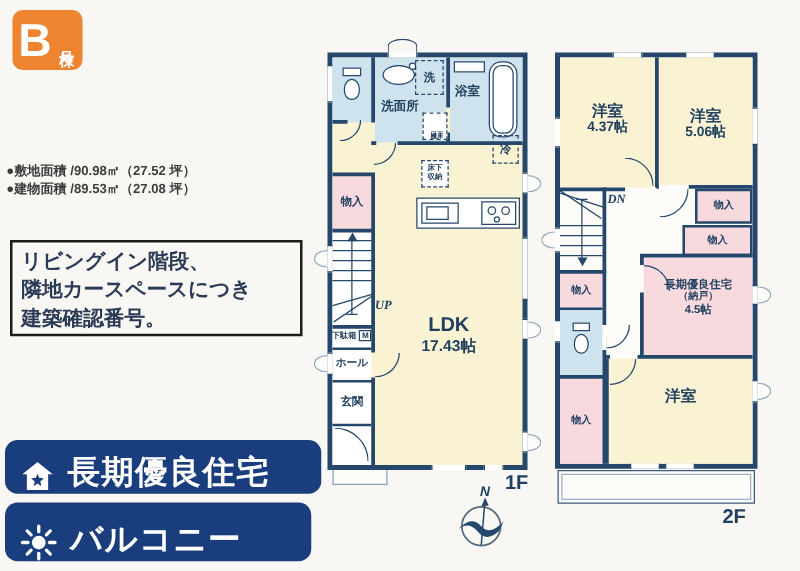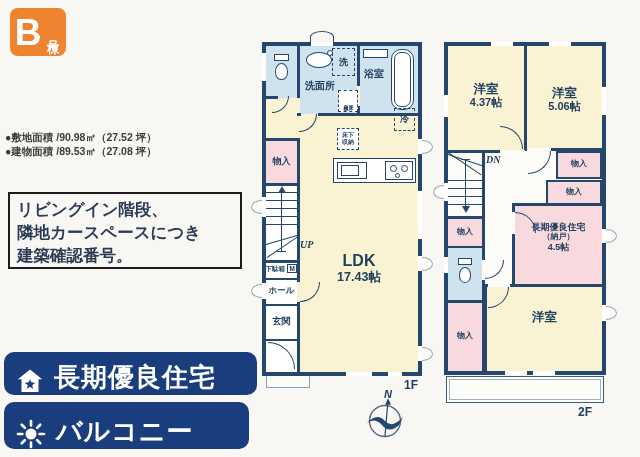--- a/index.html
+++ b/index.html
@@ -36,21 +36,21 @@
   .tl{position:absolute;background:var(--wall)}
   .wc-tank{position:absolute;border:1.2px solid var(--wall);background:#fff}
   .wc-bowl{position:absolute;border:1.2px solid var(--wall);background:#fff;border-radius:50% 50% 46% 46%}
   .vtext{writing-mode:vertical-rl;text-orientation:upright}
   .stair-arrow-up{position:absolute;width:0;height:0;border-left:4px solid transparent;border-right:4px solid transparent;border-bottom:7px solid var(--wall)}
   .stair-arrow-dn{position:absolute;width:0;height:0;border-left:4px solid transparent;border-right:4px solid transparent;border-top:7px solid var(--wall)}
   .updn{position:absolute;font-family:"Liberation Serif","DejaVu Serif",serif;font-style:italic;font-weight:700;font-size:10px;color:var(--ink)}
   .banner{position:absolute;background:var(--navy);border-radius:10px;color:#fff;display:flex;align-items:flex-end;gap:10px;padding:0 12px;font-weight:700}
   .banner .txt{font-size:26px;letter-spacing:1px}
   .closetbox{position:absolute;background:var(--pink);border:2px solid var(--wall)}
-  .floorlbl{position:absolute;color:var(--ink);font-weight:700;font-size:12px}
+  .floorlbl{position:absolute;color:var(--ink);font-weight:700;font-size:16px}
 </style>
 </head>
 <body>
 
 <div id="canvas">
 
   <div class="abs" style="left:10px;top:8px;width:56px;height:48px;background:var(--orange);border-radius:8px;display:flex;align-items:center;justify-content:center;gap:3px">
     <span style="color:#fff;font-size:37px;font-weight:700;line-height:1">B</span>
     <span class="vtext" style="color:#fff;font-size:12px;font-weight:700;letter-spacing:1px">号棟</span>
   </div>

